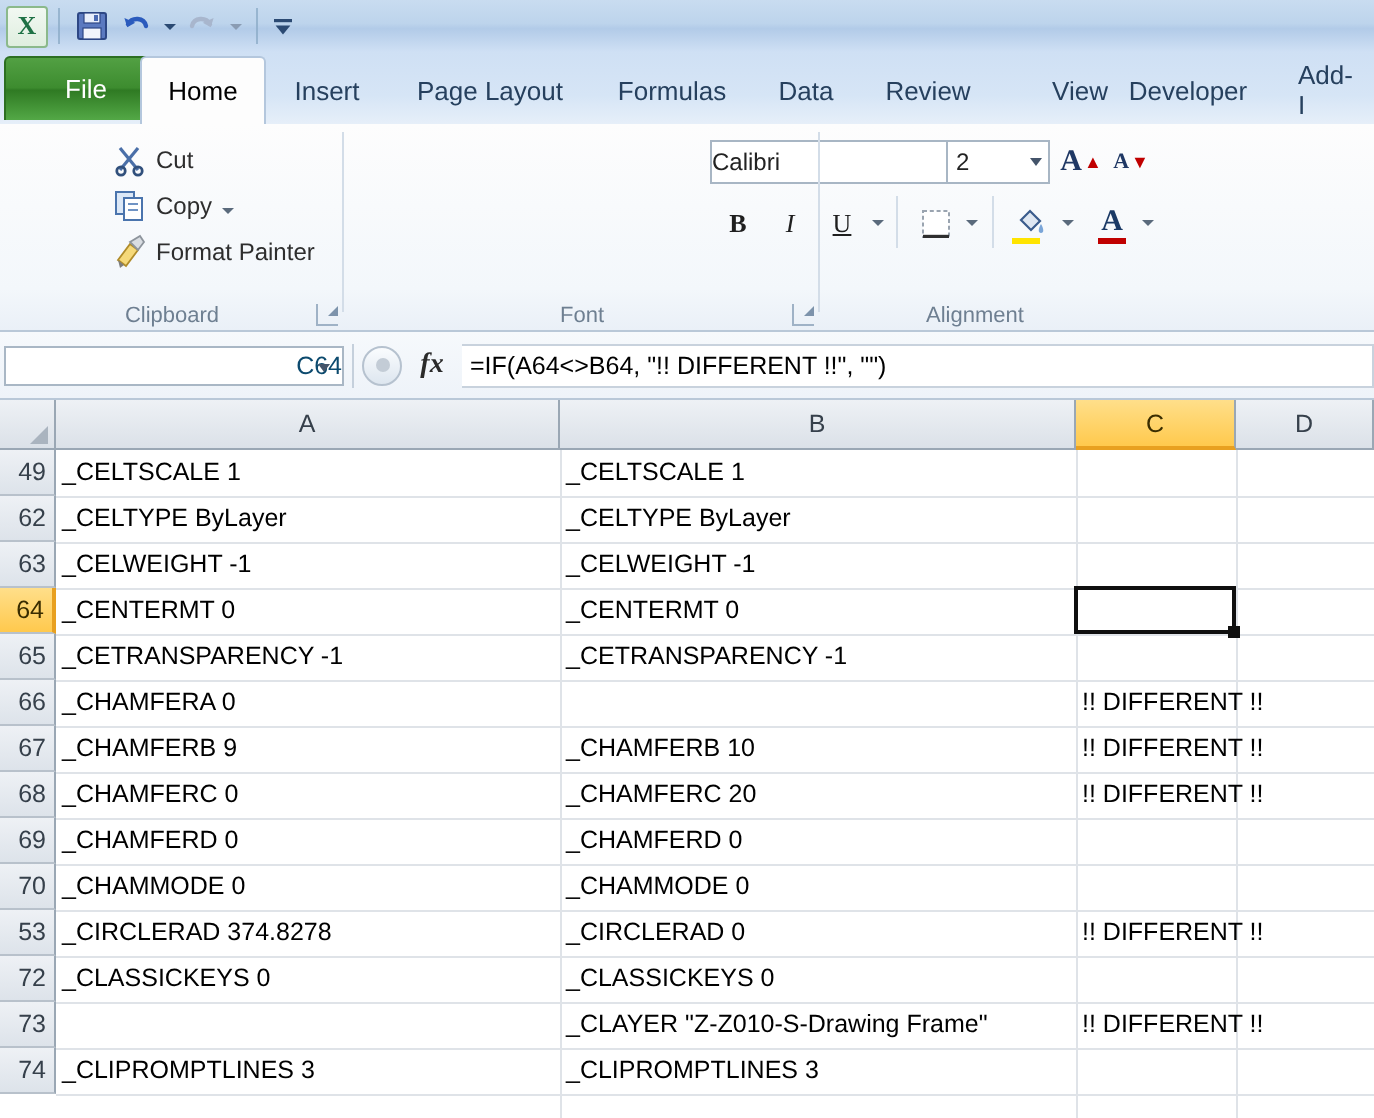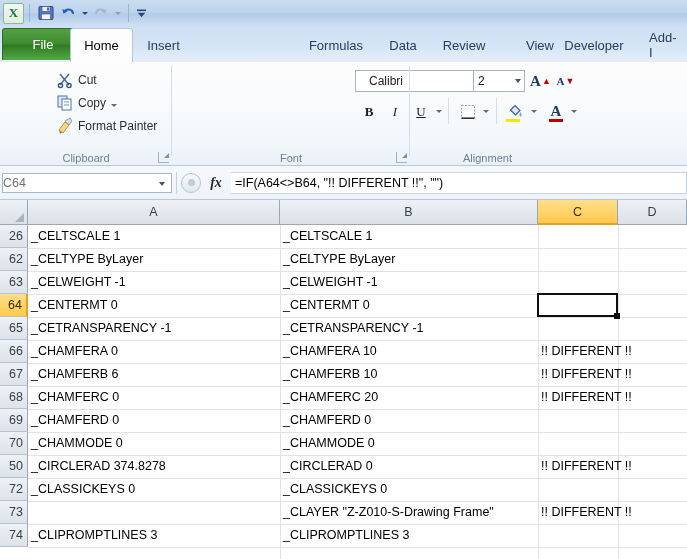--- a/index.html
+++ b/index.html
@@ -109,21 +109,21 @@
   .cb-item {
     position: absolute; left: 56px; height: 23px; display: flex; align-items: center;
     font-size: 12px; color: #2e2e2e;
   }
   .cb-ico { width: 18px; height: 18px; position: relative; margin-right: 4px; }
 
   
   .fontname {
     position: absolute; left: 183px; top: 8px; width: 138px; height: 22px;
     border: 1px solid #a8b6c4; background: #fff; font-size: 12px;
-    display: flex; align-items: center; padding-left: 13px; color: #222;
+    display: flex; align-items: center; padding-left: 0; color: #222;
   }
   .fontsize {
     position: absolute; left: 301px; top: 8px; width: 52px; height: 22px;
     border: 1px solid #a8b6c4; background: #fff; font-size: 12px;
     display: flex; align-items: center; padding-left: 4px; color: #222;
   }
   .combo-arrow {
     position: absolute; right: 3px; top: 8px;
     width: 0; height: 0; border-left: 3.5px solid transparent; border-right: 3.5px solid transparent;
     border-top: 4px solid #44546a;
@@ -142,22 +142,22 @@
   
   .fbar {
     position: absolute; left: 0; top: 166px; width: 687px; height: 34px;
     background: linear-gradient(to bottom,#f6f9fc,#eef3f9);
     border-bottom: 1px solid #b9c8d8;
     display: flex; align-items: center;
   }
   .namebox {
     margin-left: 2px; width: 170px; height: 20px;
     background: #fff; border: 1px solid #a9b7c5;
-    display: flex; align-items: center; justify-content: flex-start;
-    font-size: 12.5px; color: #737373; position: relative;
+    display: flex; align-items: center; justify-content: flex-end;
+    font-size: 12.5px; color: #0c4a6e; position: relative;
   }
   .namebox .combo-arrow { right: 6px; top: 8px; }
   .fb-sep { width: 1px; height: 22px; background: #c5d0dc; margin: 0 4px; }
   .fb-round {
     width: 20px; height: 20px; border-radius: 50%;
     background: linear-gradient(to bottom,#fafcfe,#dde6ef);
     border: 1px solid #b6c2cf;
     display: flex; align-items: center; justify-content: center;
   }
   .fb-dot { width: 7px; height: 7px; border-radius: 50%; background: #c3ccd6; }
@@ -265,20 +265,21 @@
         <rect x="1" y="1.5" width="9" height="1.6" fill="#2b4a73"></rect>
         <path d="M1.8 4.8 L9.2 4.8 L5.5 9.2 Z" fill="#2b4a73"></path>
       </svg>
     </div>
   </div>
 
   <div class="tabstrip">
     <div class="tab-file">File</div>
     <div class="tab active" style="left:70px;width:63px">Home</div>
     <div class="tab" style="left:136px;width:55px">Insert</div>
+    <div class="tab" style="left:195px;width:100px">Page Layout</div>
     <div class="tab" style="left:298px;width:76px">Formulas</div>
     <div class="tab" style="left:377px;width:52px">Data</div>
     <div class="tab" style="left:432px;width:64px">Review</div>
     <div class="tab" style="left:515px;width:50px">View</div>
     <div class="tab" style="left:552px;width:84px">Developer</div>
     <div class="tab" style="left:639px;width:48px">Add-I</div>
   </div>
 
   <div class="ribbon">
 
@@ -412,21 +413,21 @@
       <div class="colhdr" style="left:28px;width:252px">A</div>
       <div class="colhdr" style="left:280px;width:258px">B</div>
       <div class="colhdr active" style="left:538px;width:80px">C</div>
       <div class="colhdr" style="left:618px;width:69px">D</div>
     </div>
 
     <div class="gline-v" style="left:280px;top:25px;height:334px"></div>
     <div class="gline-v" style="left:538px;top:25px;height:334px"></div>
     <div class="gline-v" style="left:618px;top:25px;height:334px"></div>
 
-    <div class="rowhdr" style="top:25px">26</div>
+    <div class="rowhdr" style="top:25px">49</div>
     <div class="cellrow" style="top:25px">
       <div class="cell" style="left:0;width:250px">_CELTSCALE 1</div>
       <div class="cell" style="left:252px;width:256px">_CELTSCALE 1</div>
       <div class="cell diff" style="left:510px;width:78px"></div>
     </div>
     <div class="gline-h" style="top:48px"></div>
 
     <div class="rowhdr" style="top:48px">62</div>
     <div class="cellrow" style="top:48px">
       <div class="cell" style="left:0;width:250px">_CELTYPE ByLayer</div>
@@ -455,28 +456,27 @@
     <div class="cellrow" style="top:117px">
       <div class="cell" style="left:0;width:250px">_CETRANSPARENCY -1</div>
       <div class="cell" style="left:252px;width:256px">_CETRANSPARENCY -1</div>
       <div class="cell diff" style="left:510px;width:78px"></div>
     </div>
     <div class="gline-h" style="top:140px"></div>
 
     <div class="rowhdr" style="top:140px">66</div>
     <div class="cellrow" style="top:140px">
       <div class="cell" style="left:0;width:250px">_CHAMFERA 0</div>
-      <div class="cell" style="left:252px;width:256px">_CHAMFERA 10</div>
       <div class="cell diff" style="left:510px;width:160px">!! DIFFERENT !!</div>
     </div>
     <div class="gline-h" style="top:163px"></div>
 
     <div class="rowhdr" style="top:163px">67</div>
     <div class="cellrow" style="top:163px">
-      <div class="cell" style="left:0;width:250px">_CHAMFERB 6</div>
+      <div class="cell" style="left:0;width:250px">_CHAMFERB 9</div>
       <div class="cell" style="left:252px;width:256px">_CHAMFERB 10</div>
       <div class="cell diff" style="left:510px;width:160px">!! DIFFERENT !!</div>
     </div>
     <div class="gline-h" style="top:186px"></div>
 
     <div class="rowhdr" style="top:186px">68</div>
     <div class="cellrow" style="top:186px">
       <div class="cell" style="left:0;width:250px">_CHAMFERC 0</div>
       <div class="cell" style="left:252px;width:256px">_CHAMFERC 20</div>
       <div class="cell diff" style="left:510px;width:160px">!! DIFFERENT !!</div>
@@ -492,21 +492,21 @@
     <div class="gline-h" style="top:232px"></div>
 
     <div class="rowhdr" style="top:232px">70</div>
     <div class="cellrow" style="top:232px">
       <div class="cell" style="left:0;width:250px">_CHAMMODE 0</div>
       <div class="cell" style="left:252px;width:256px">_CHAMMODE 0</div>
       <div class="cell diff" style="left:510px;width:78px"></div>
     </div>
     <div class="gline-h" style="top:255px"></div>
 
-    <div class="rowhdr" style="top:255px">50</div>
+    <div class="rowhdr" style="top:255px">53</div>
     <div class="cellrow" style="top:255px">
       <div class="cell" style="left:0;width:250px">_CIRCLERAD 374.8278</div>
       <div class="cell" style="left:252px;width:256px">_CIRCLERAD 0</div>
       <div class="cell diff" style="left:510px;width:160px">!! DIFFERENT !!</div>
     </div>
     <div class="gline-h" style="top:278px"></div>
 
     <div class="rowhdr" style="top:278px">72</div>
     <div class="cellrow" style="top:278px">
       <div class="cell" style="left:0;width:250px">_CLASSICKEYS 0</div>

